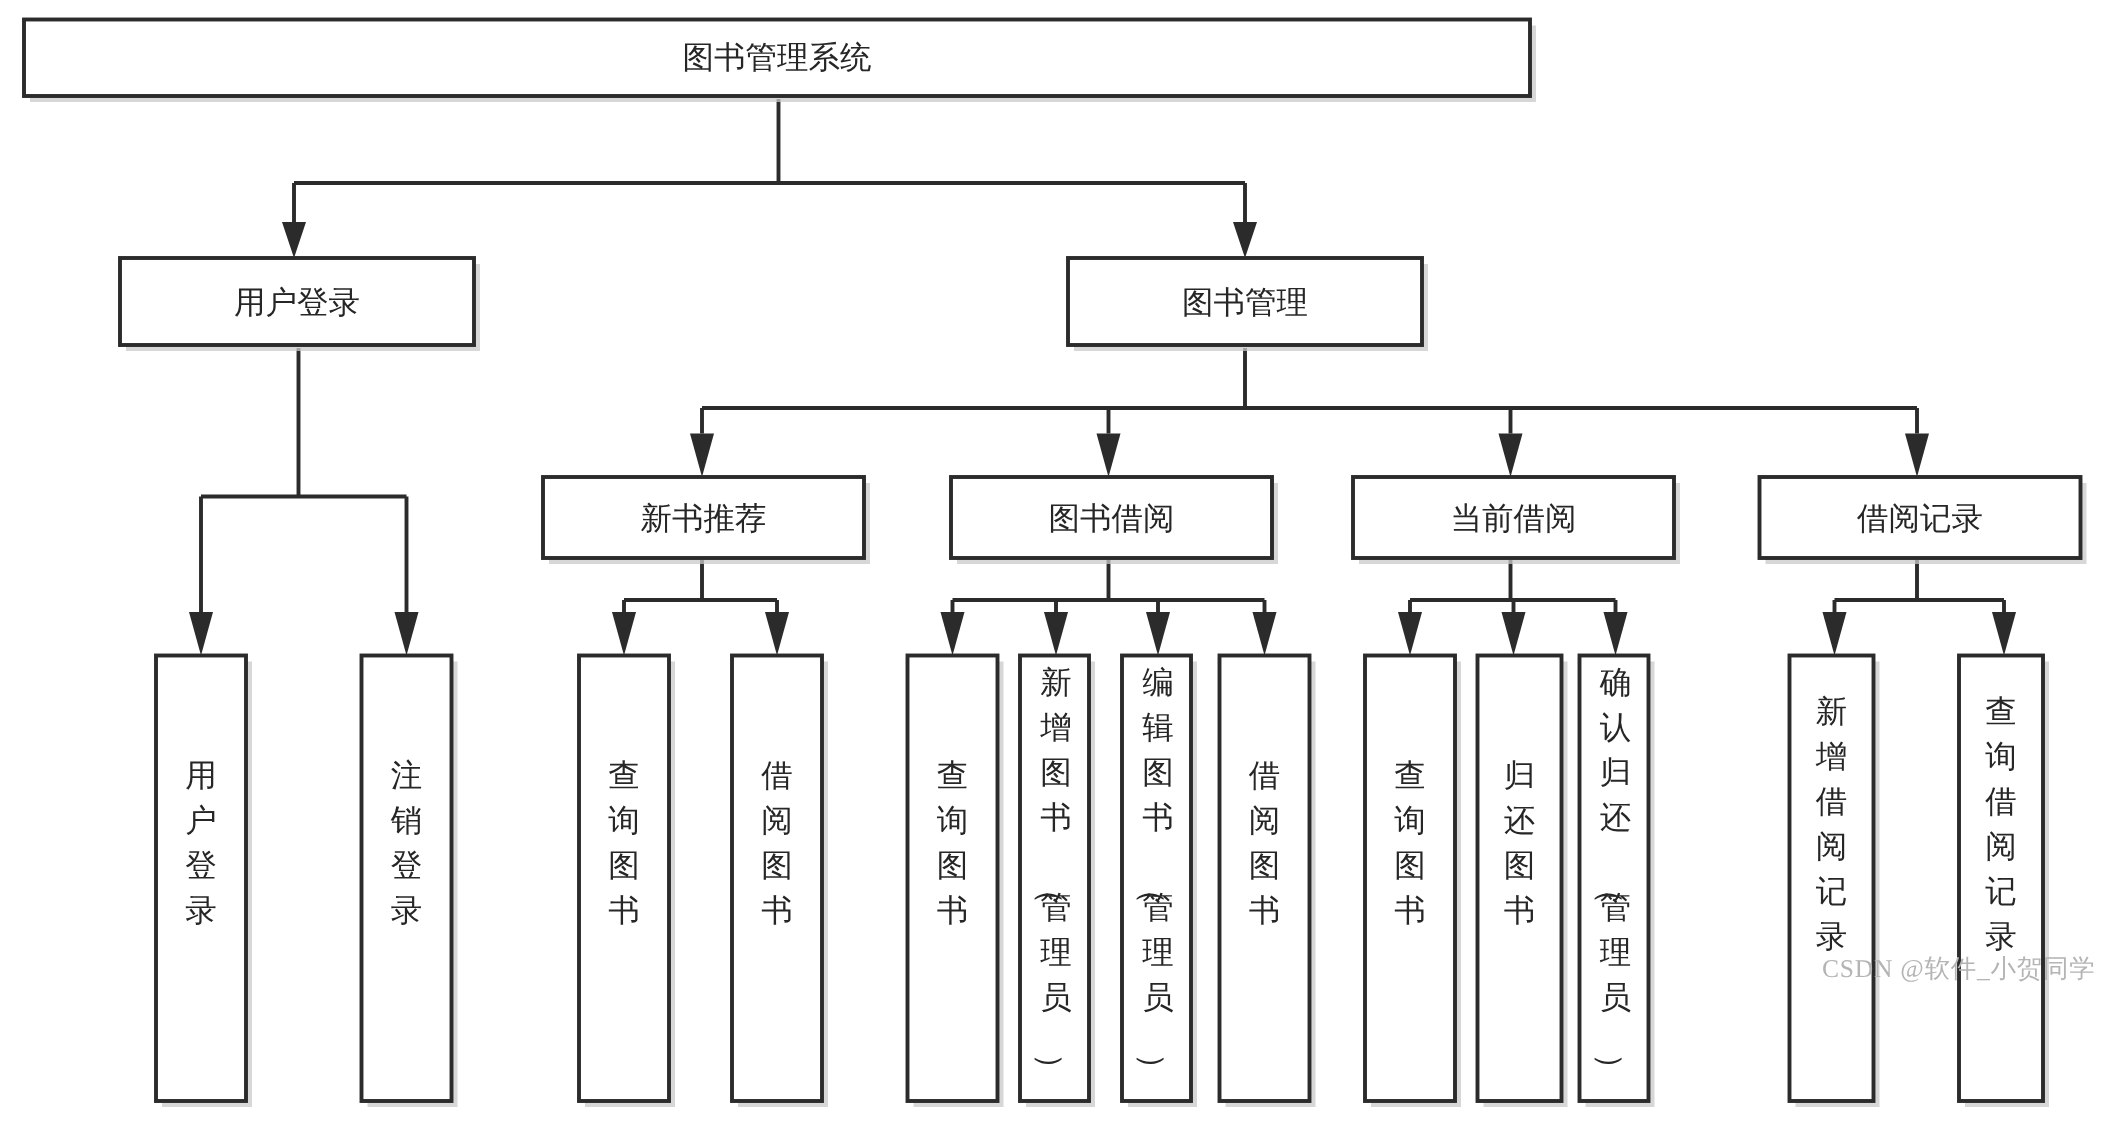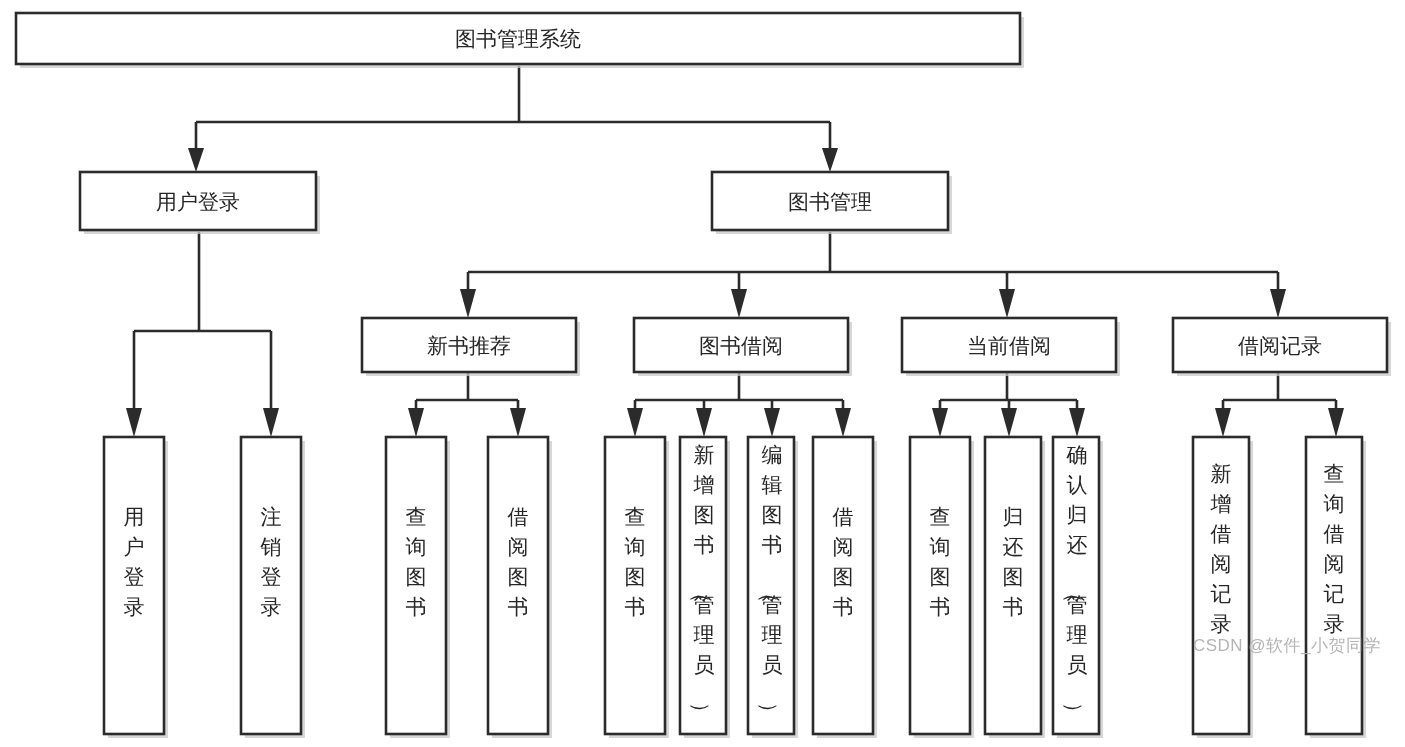--- a/index.html
+++ b/index.html
@@ -55,23 +55,23 @@
     dominant-baseline: middle;
   }
   .node-label-v {
     fill: #262626;
     font-family: "Liberation Sans", "DejaVu Sans", sans-serif;
     font-size: 21px;
     text-anchor: middle;
   }
   .watermark {
     position: absolute;
-    right: 24px;
+    right: 8px;
     bottom: 4px;
-    font-family: Liberation Sans, sans-serif;
+    font-family: Liberation Serif, serif;
     font-size: 17px;
     color: #b4b4b4;
     letter-spacing: 0.5px;
     white-space: nowrap;
     user-select: none;
   }
 </style>
 </head>
 <body>
 

